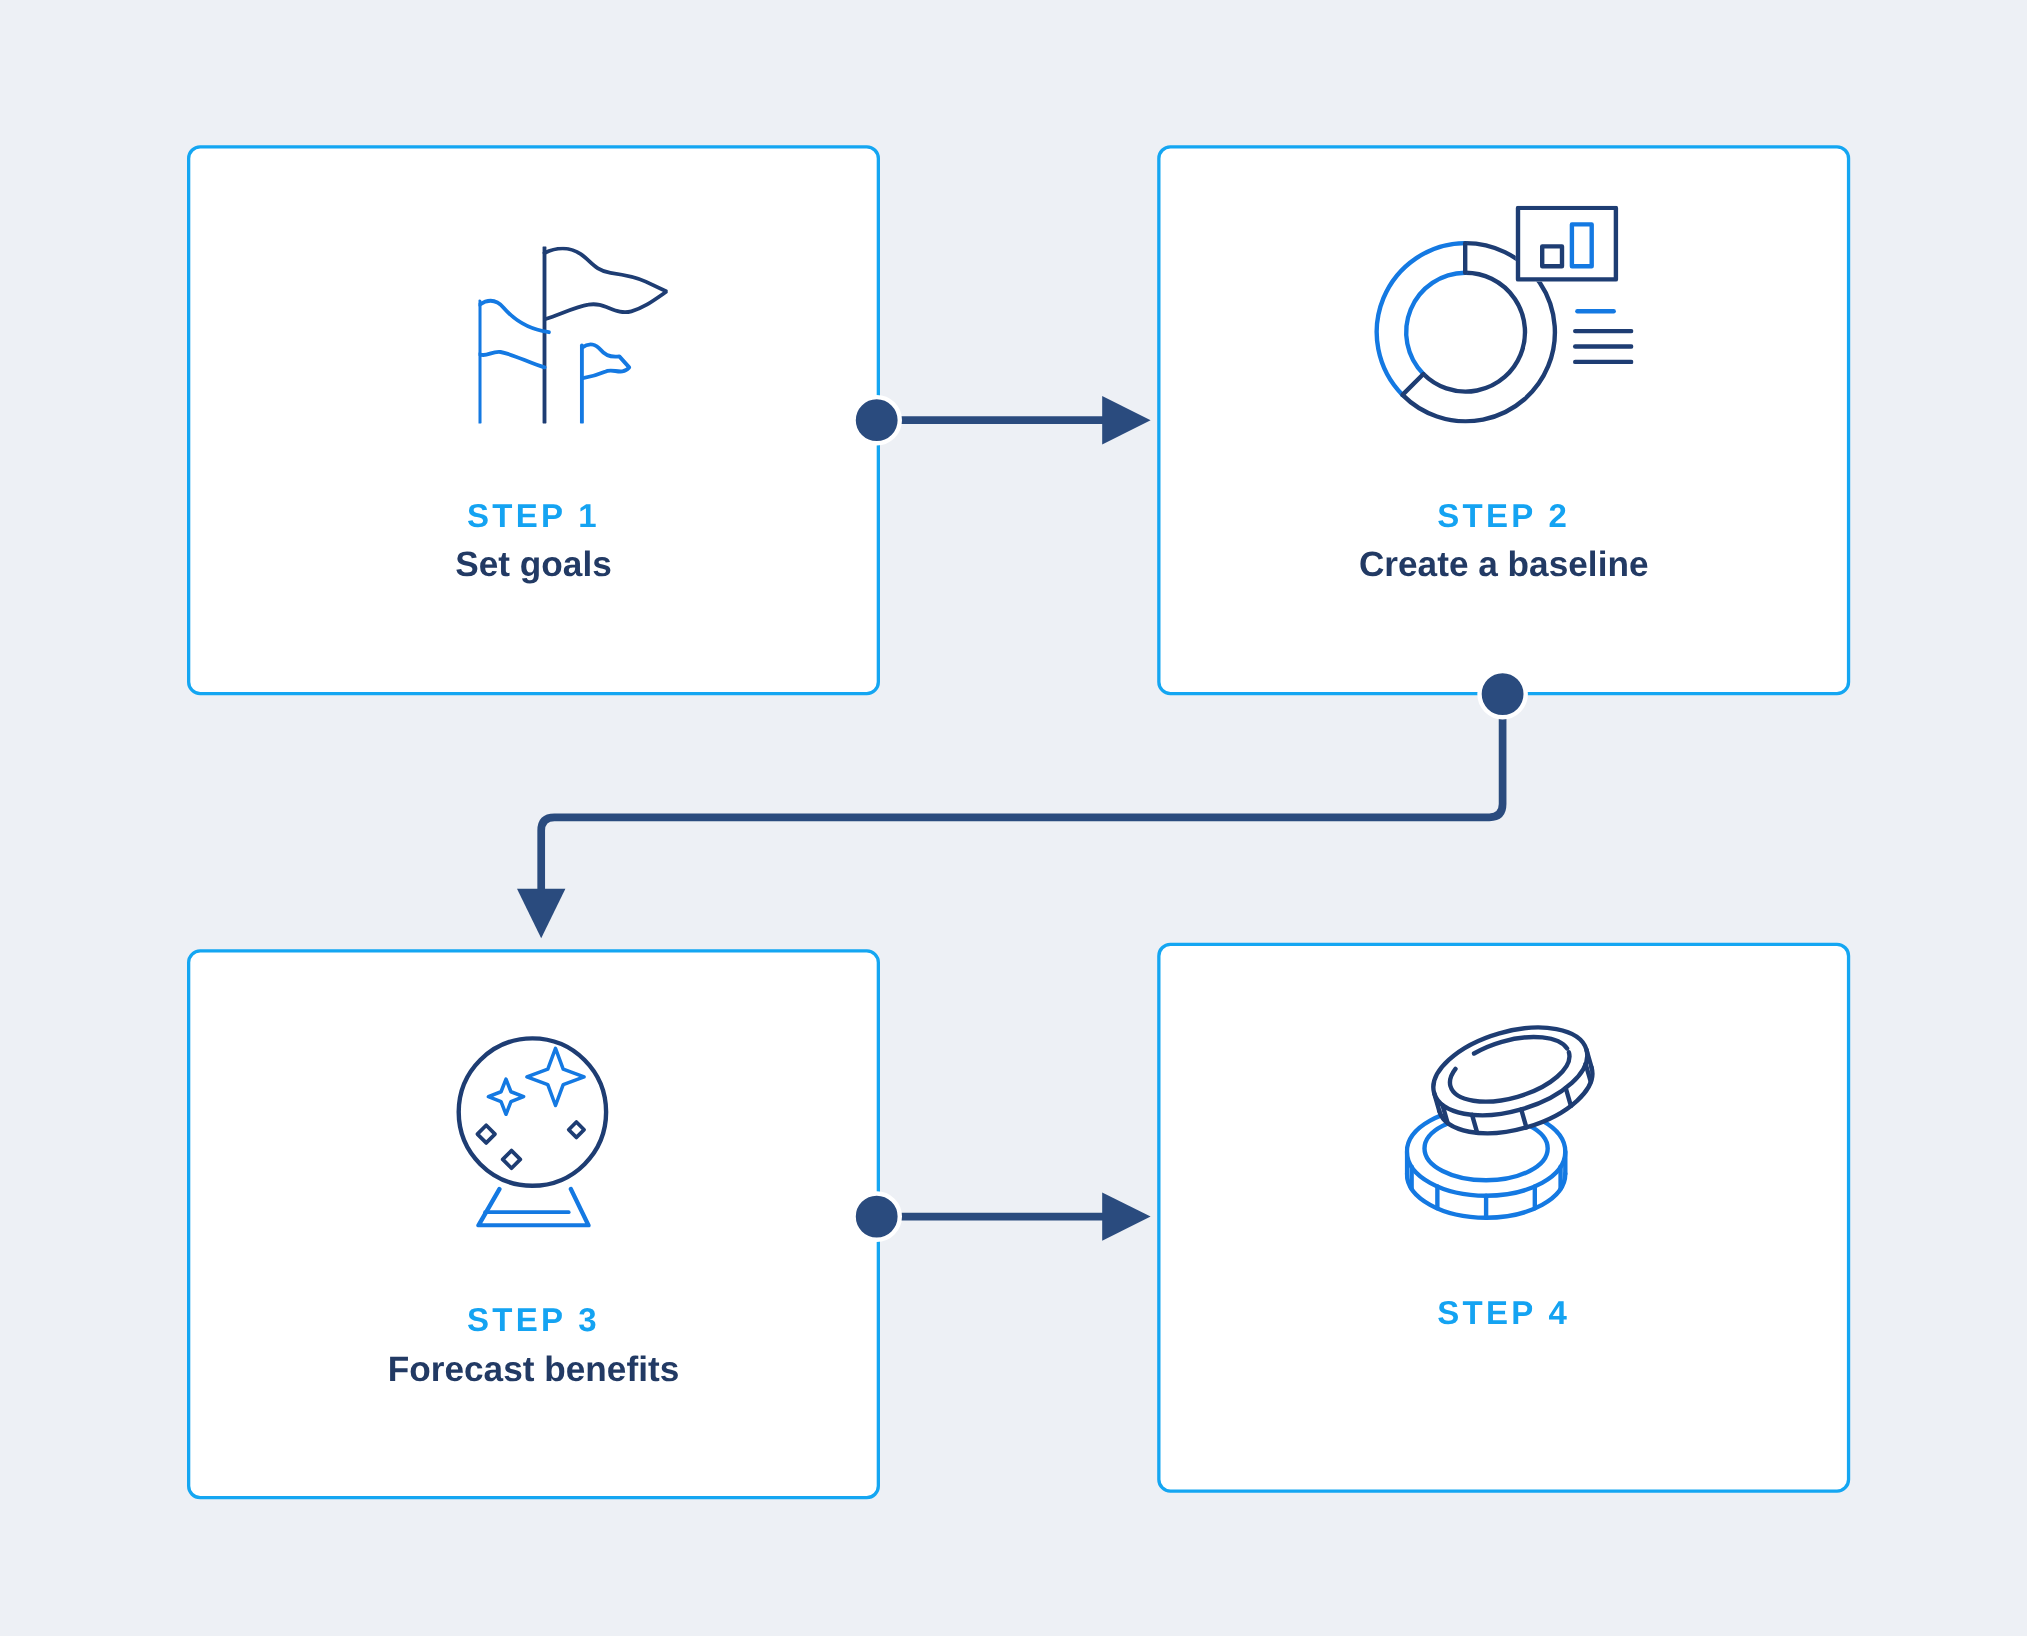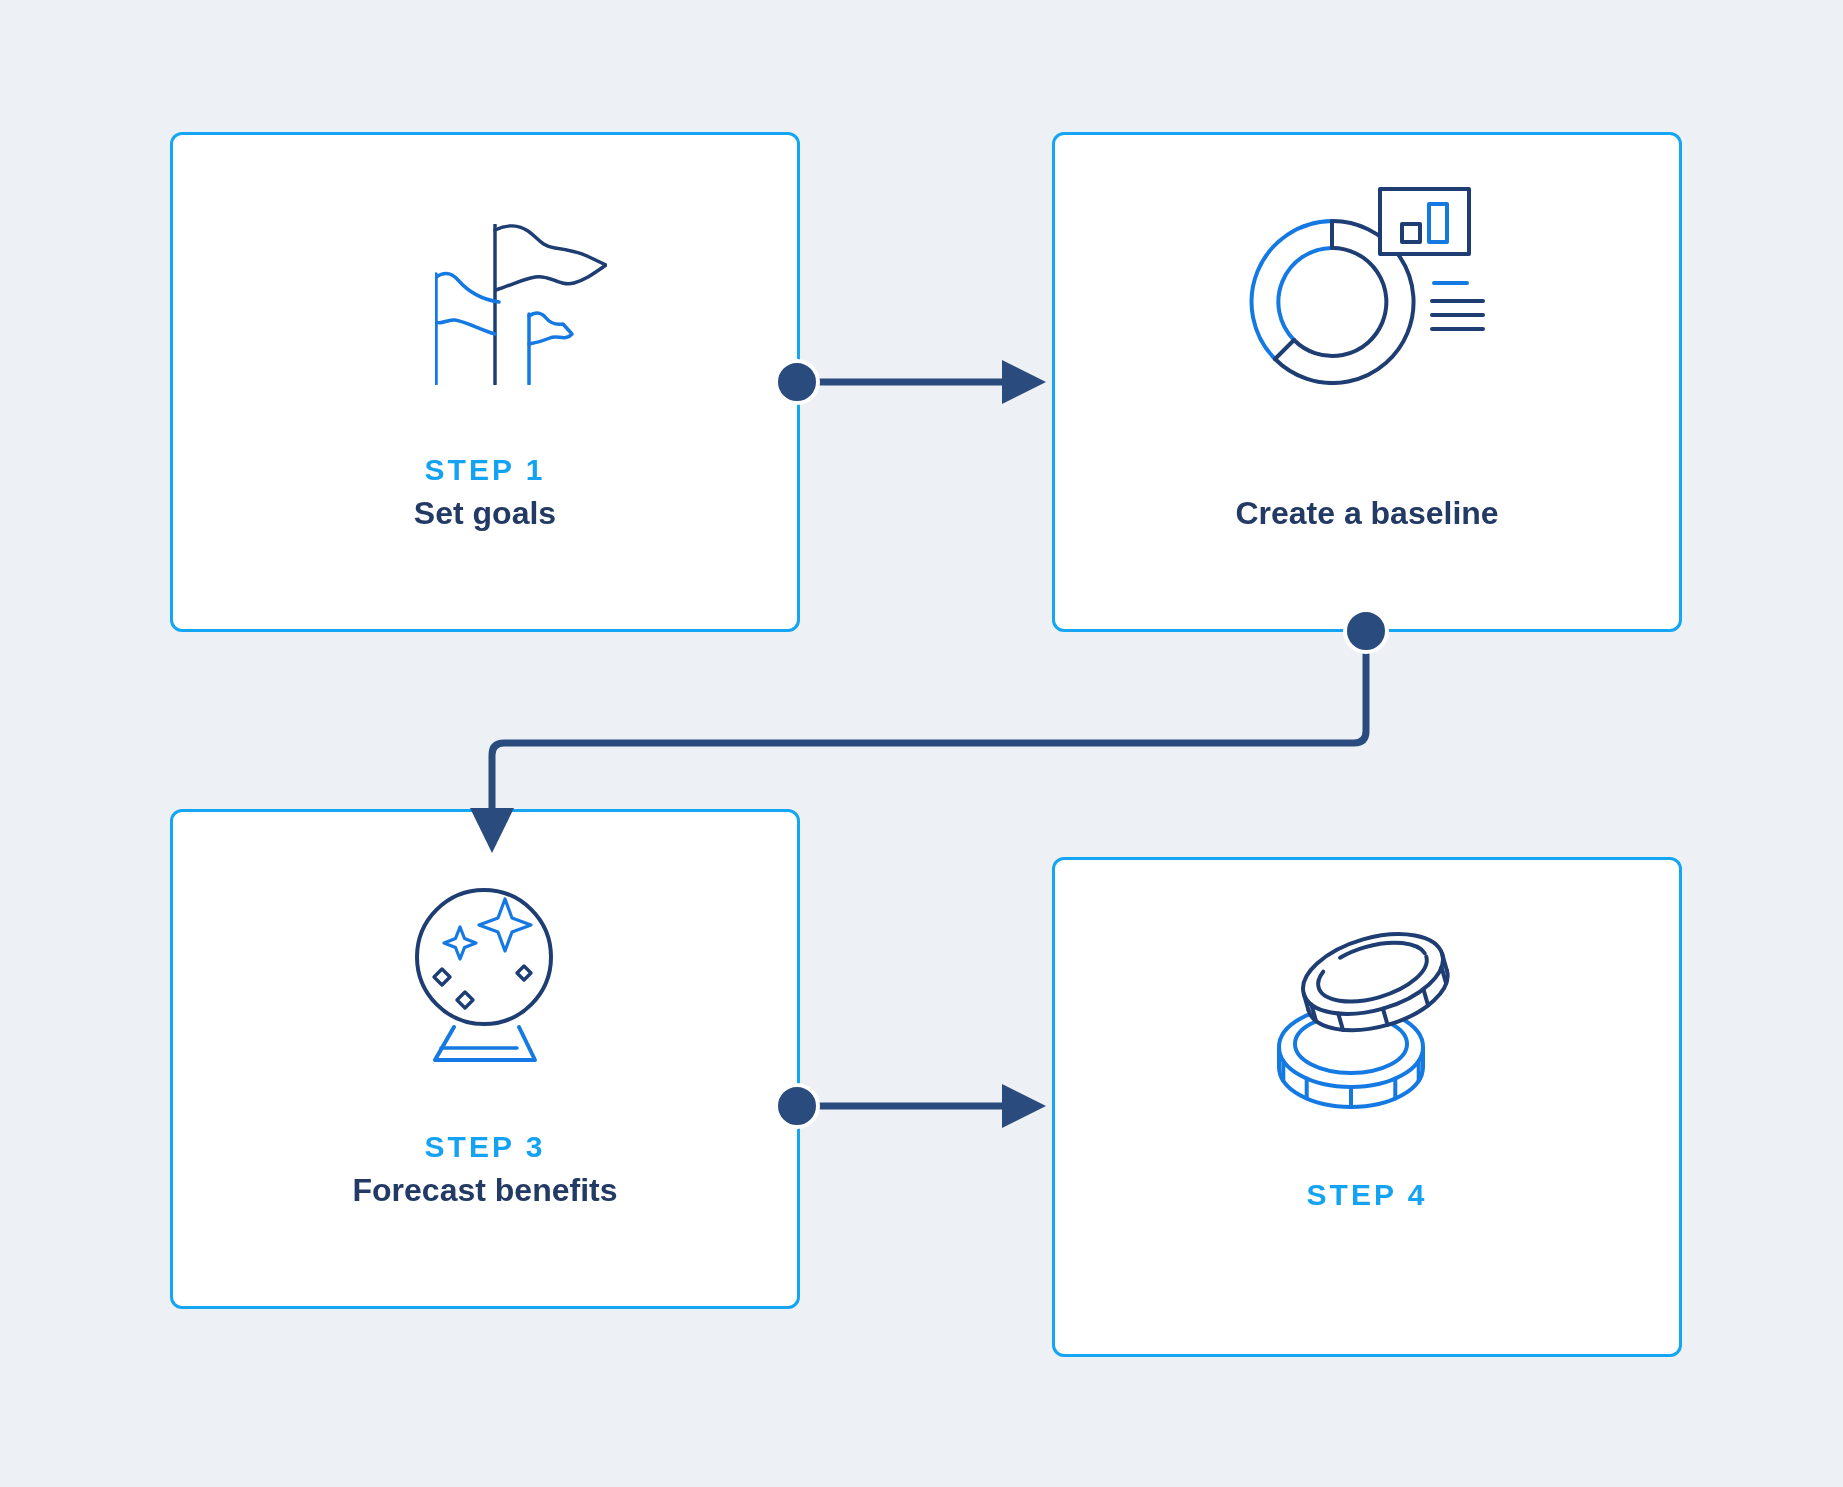--- a/index.html
+++ b/index.html
@@ -23,21 +23,21 @@
   .stage{position:absolute;inset:0;padding-left:16px;}
   .card{
     position:absolute;
     width:630px;height:500px;
     background:var(--card-background);
     border:3px solid var(--card-border);
     border-radius:12px;
   }
   .card-1{left:170px;top:132px;}
   .card-2{left:1052px;top:132px;}
-  .card-3{left:170px;top:809px;text-decoration:underline;}
+  .card-3{left:170px;top:863px;text-decoration:underline;}
   .card-4{left:1052px;top:857px;}
   .icon-wrap{
     position:absolute;left:0;right:0;top:50px;height:200px;
     display:flex;justify-content:center;align-items:flex-end;
   }
   .step-label{
     position:absolute;left:0;right:0;top:320px;
     text-align:center;
     color:var(--step-label);
     font-size:30px;font-weight:700;letter-spacing:3px;
@@ -92,20 +92,21 @@
         <rect class="f-white" x="129" y="0" width="93" height="69"></rect>
         <rect class="s-navy" x="131" y="2" width="89" height="65"></rect>
         <rect class="s-navy" x="153" y="37" width="18" height="18"></rect>
         <rect class="s-blue" x="180" y="17" width="18" height="38"></rect>
         <path class="s-blue" d="M185,96 H218"></path>
         <path class="s-navy" d="M183,114 H234"></path>
         <path class="s-navy" d="M183,128 H234"></path>
         <path class="s-navy" d="M183,142 H234"></path>
       </svg>
     </div>
+    <div class="step-label">STEP 2</div>
     <div class="card-title">Create a baseline</div>
   </div>
 
   <div class="card card-3">
     <div class="icon-wrap">
       <svg width="142" height="175" viewBox="0 0 142 175" stroke-width="4" stroke-linecap="round" stroke-linejoin="round">
         <circle class="s-navy" cx="70" cy="70" r="67"></circle>
         <polygon class="s-blue" stroke-width="3.2" points="91,12 98,31 117,38 98,45 91,64 84,45 65,38 84,31"></polygon>
         <polygon class="s-blue" stroke-width="3.2" points="46,40 50.5,51.5 62,56 50.5,60.5 46,72 41.5,60.5 30,56 41.5,51.5"></polygon>
         <polygon class="s-navy" stroke-width="3.4" points="28,82 36,90 28,98 20,90"></polygon>

